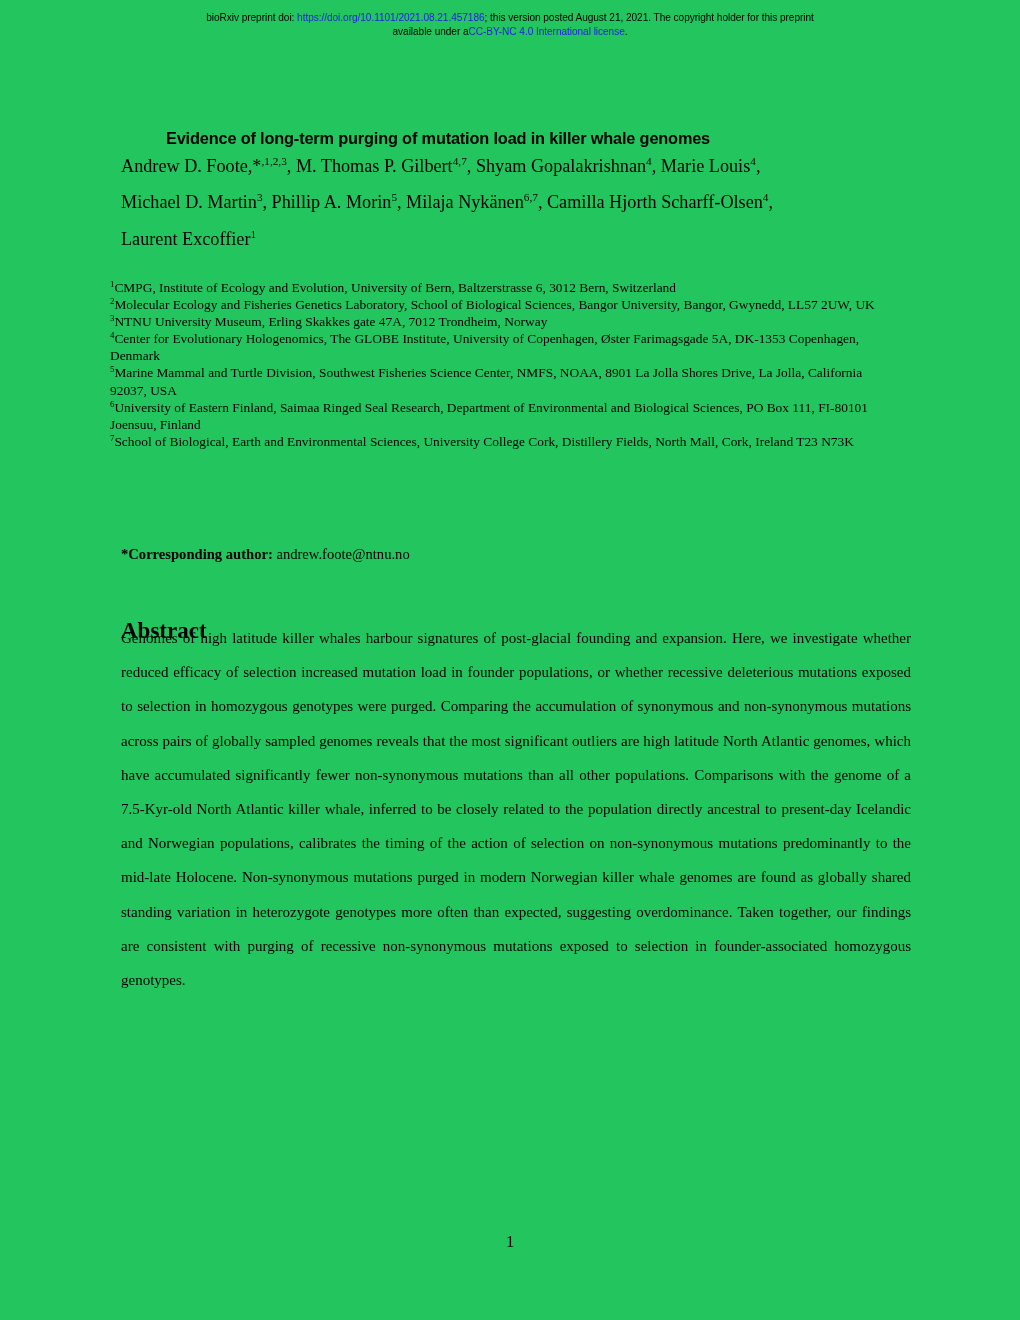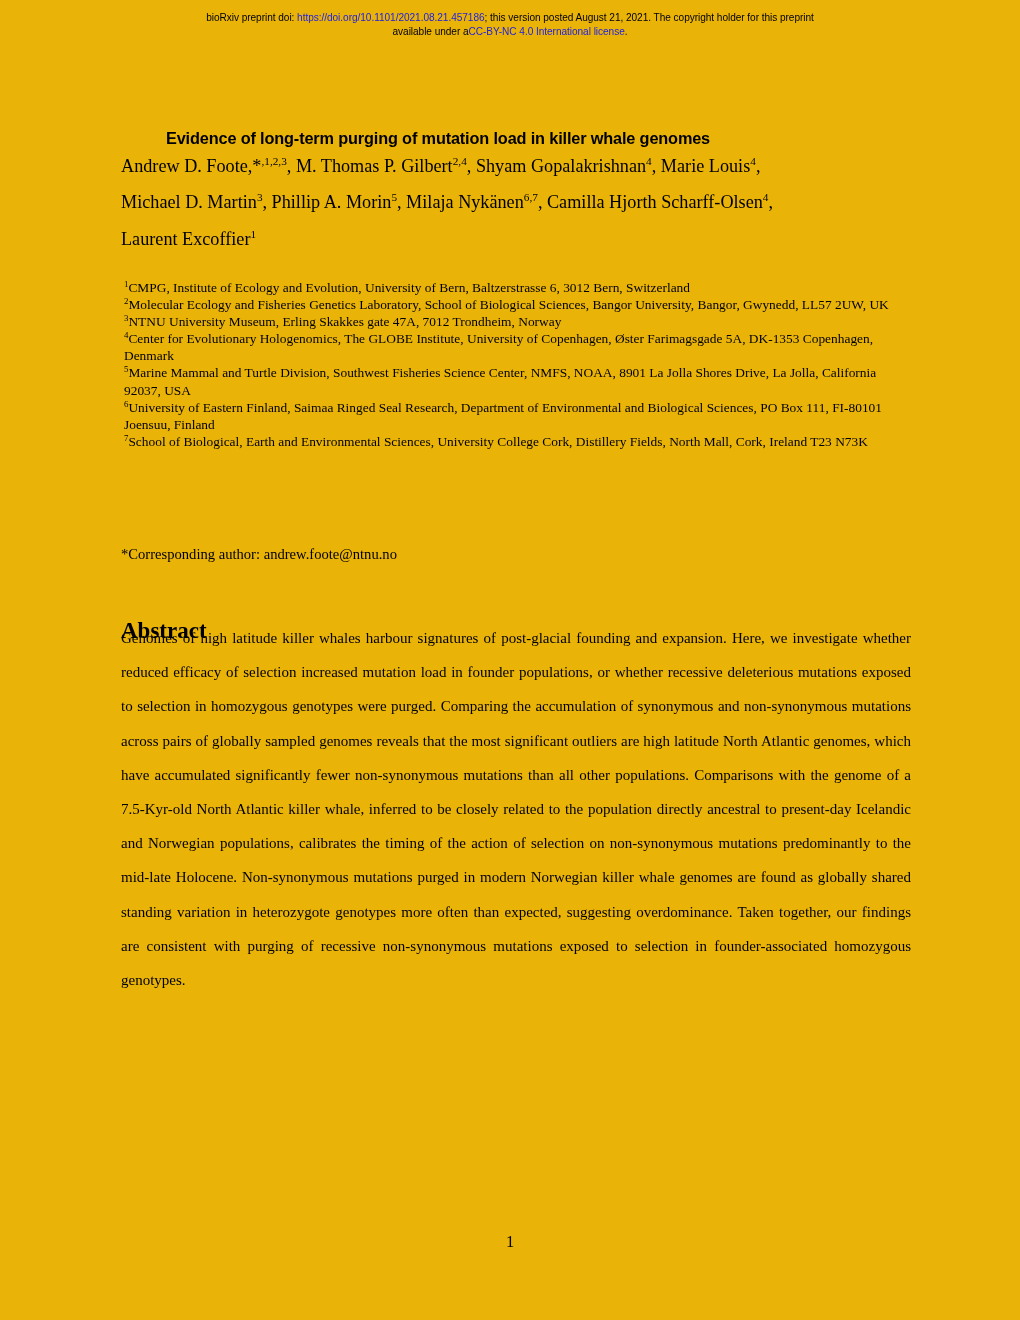--- a/index.html
+++ b/index.html
@@ -4,21 +4,21 @@
 <style>
   html, body {
     margin: 0;
     padding: 0;
     background: #ffffff;
   }
   .page {
     position: relative;
     width: 1020px;
     height: 1320px;
-    background: #eab308;
+    background: #22c55e;
     overflow: hidden;
     font-family: "Liberation Serif", "DejaVu Serif", serif;
     color: #000000;
   }
 
   
   .preprint-header {
     position: absolute;
     top: 11px;
     left: 0;
@@ -69,21 +69,21 @@
   .authors sup {
     font-size: 0.62em;
     vertical-align: super;
     line-height: 0;
     margin-top: 28px;
   }
 
   
   .affiliations {
     position: absolute;
-    left: 124px;
+    left: 110px;
     top: 279px;
     width: 790px;
     font-family: "Liberation Serif", "DejaVu Serif", serif;
     font-size: 13.4px;
     line-height: 17.1px;
     color: #000000;
   }
   .affiliations .aff {
     display: block;
     text-align: left;
@@ -99,21 +99,21 @@
     position: absolute;
     left: 121px;
     top: 545px;
     width: 800px;
     font-family: "Liberation Serif", "DejaVu Serif", serif;
     font-size: 14.6px;
     line-height: 19px;
     color: #000000;
   }
   .corresponding .label {
-    font-weight: normal;
+    font-weight: bold;
   }
 
   
   .abstract-heading {
     position: absolute;
     left: 121px;
     top: 620px;
     font-family: "Liberation Serif", "DejaVu Serif", serif;
     font-weight: bold;
     font-size: 23px;
@@ -152,21 +152,21 @@
 <div class="page">
 
   <div class="preprint-header">
     <span class="line"><span>bioRxiv preprint doi: </span><a class="link" href="#">https://doi.org/10.1101/2021.08.21.457186</a><span>; this version posted August 21, 2021. The copyright holder for this preprint</span></span>
     <span class="line"><span>available under a</span><a class="link" href="#">CC-BY-NC 4.0 International license</a><span>.</span></span>
   </div>
 
   <h1 class="article-title">Evidence of long-term purging of mutation load in killer whale genomes</h1>
 
   <div class="authors">
-    <div>Andrew D. Foote,*<sup>,1,2,3</sup>, M. Thomas P. Gilbert<sup>2,4</sup>, Shyam Gopalakrishnan<sup>4</sup>, Marie Louis<sup>4</sup>,</div>
+    <div>Andrew D. Foote,*<sup>,1,2,3</sup>, M. Thomas P. Gilbert<sup>4,7</sup>, Shyam Gopalakrishnan<sup>4</sup>, Marie Louis<sup>4</sup>,</div>
     <div>Michael D. Martin<sup>3</sup>, Phillip A. Morin<sup>5</sup>, Milaja Nykänen<sup>6,7</sup>, Camilla Hjorth Scharff-Olsen<sup>4</sup>,</div>
     <div>Laurent Excoffier<sup>1</sup></div>
   </div>
 
   <div class="affiliations">
       <span class="aff"><sup>1</sup><span>CMPG, Institute of Ecology and Evolution, University of Bern, Baltzerstrasse 6, 3012 Bern, Switzerland</span></span>
       <span class="aff"><sup>2</sup><span>Molecular Ecology and Fisheries Genetics Laboratory, School of Biological Sciences, Bangor University, Bangor, Gwynedd, LL57 2UW, UK</span></span>
       <span class="aff"><sup>3</sup><span>NTNU University Museum, Erling Skakkes gate 47A, 7012 Trondheim, Norway</span></span>
       <span class="aff"><sup>4</sup><span>Center for Evolutionary Hologenomics, The GLOBE Institute, University of Copenhagen, Øster Farimagsgade 5A, DK-1353 Copenhagen, Denmark</span></span>
       <span class="aff"><sup>5</sup><span>Marine Mammal and Turtle Division, Southwest Fisheries Science Center, NMFS, NOAA, 8901 La Jolla Shores Drive, La Jolla, California 92037, USA</span></span>

